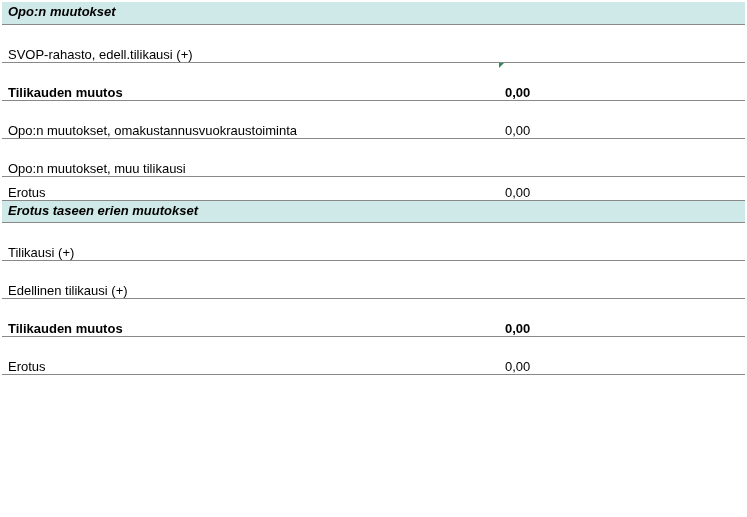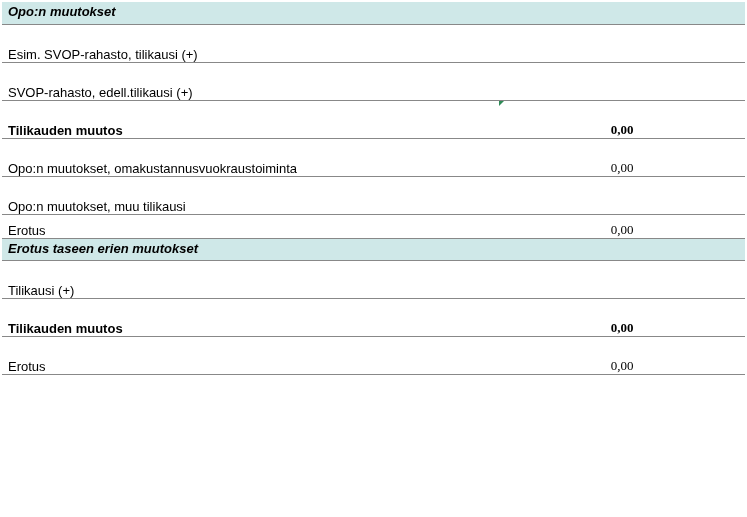--- a/index.html
+++ b/index.html
@@ -19,22 +19,22 @@
   }
   td {
     padding: 0 6px;
     vertical-align: bottom;
     height: 38px;
     border-bottom: 1px solid #888;
   }
   .col-label { width: 497px; }
   .col-value {
     width: 246px;
-    text-align: center;
-    font-family: Liberation Serif, serif;
+    text-align: left;
+    font-family: Liberation Sans, sans-serif;
     position: relative;
   }
   .section-header td {
     background: #cfe8e8;
     font-weight: bold;
     font-style: italic;
     height: 22px;
     vertical-align: top;
     padding-top: 2px;
   }
@@ -59,24 +59,20 @@
     <col class="col-label">
     <col class="col-value">
   </colgroup>
   <tbody>
 
     <tr class="section-header">
       <td>Opo:n muutokset</td>
       <td class="col-value"></td>
     </tr>
     <tr>
-      <td>Esim. SVOP-rahasto, tilikausi (+)</td>
-      <td class="col-value"></td>
-    </tr>
-    <tr>
       <td>SVOP-rahasto, edell.tilikausi (+)</td>
       <td class="col-value"></td>
     </tr>
     <tr class="bold">
       <td>Tilikauden muutos</td>
       <td class="col-value">
         <span class="tri"></span>
         <span>0,00</span>
       </td>
     </tr>
@@ -94,20 +90,24 @@
     </tr>
 
     <tr class="section-header">
       <td>Erotus taseen erien muutokset</td>
       <td class="col-value"></td>
     </tr>
     <tr>
       <td>Tilikausi (+)</td>
       <td class="col-value"></td>
     </tr>
+    <tr>
+      <td>Edellinen tilikausi (+)</td>
+      <td class="col-value"></td>
+    </tr>
     <tr class="bold">
       <td>Tilikauden muutos</td>
       <td class="col-value">0,00</td>
     </tr>
     <tr>
       <td>Erotus</td>
       <td class="col-value">0,00</td>
     </tr>
   </tbody>
 </table>

